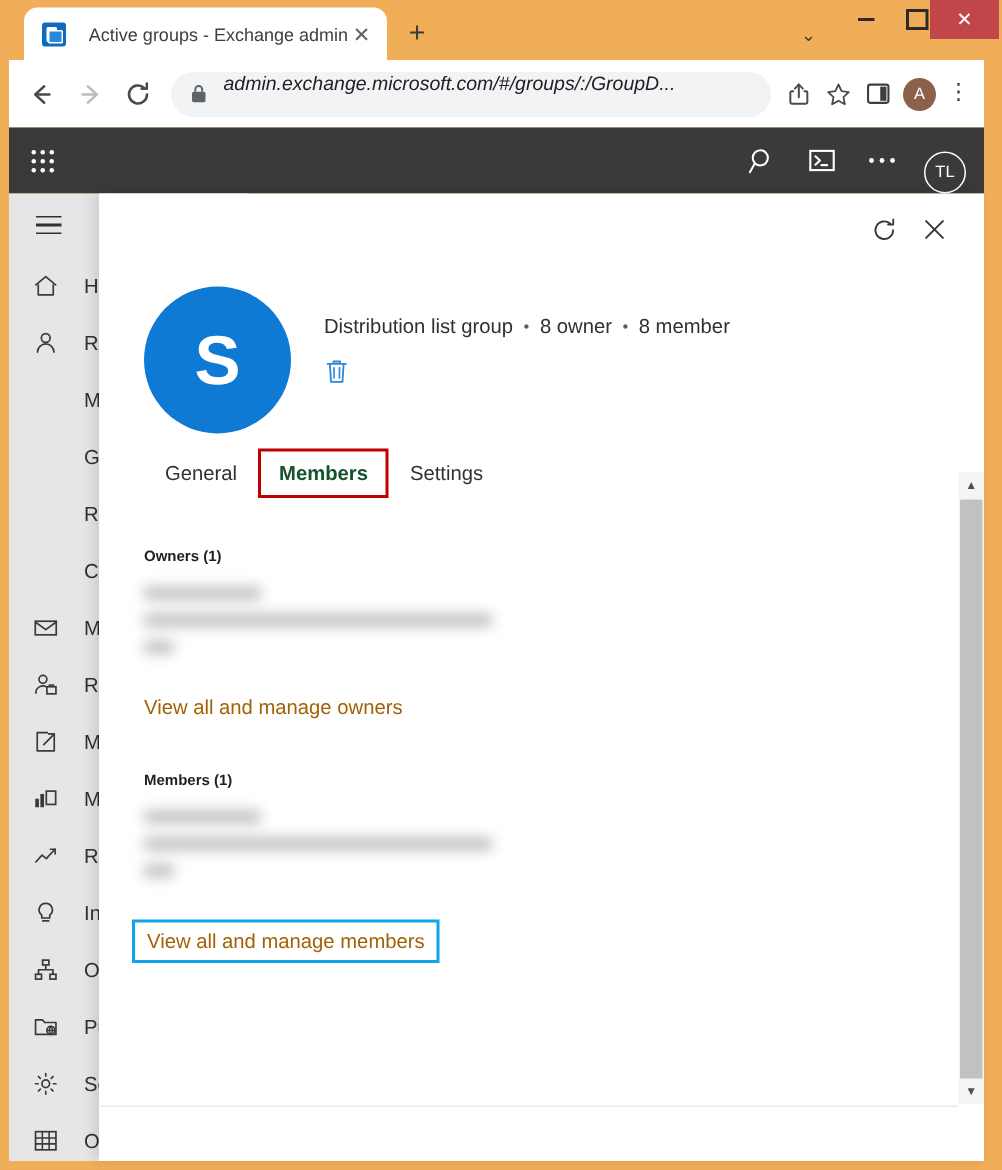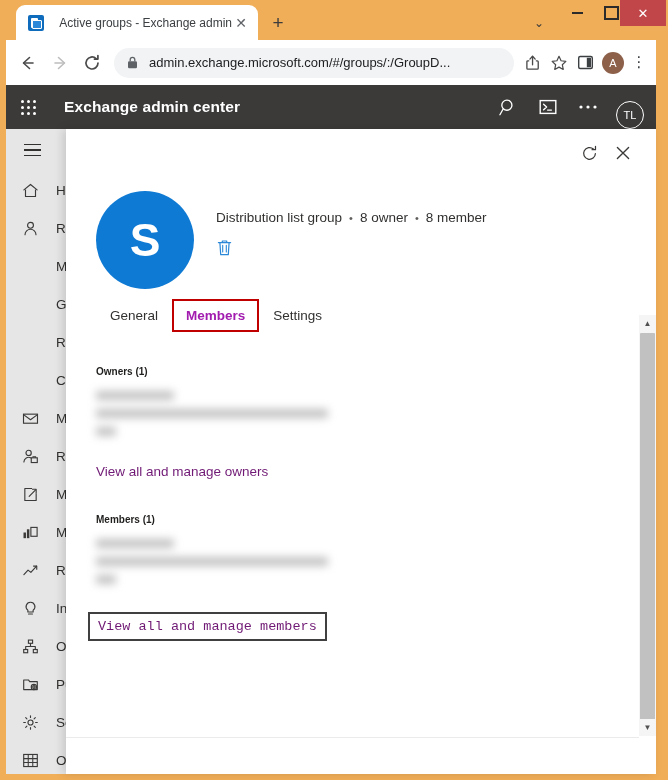--- a/index.html
+++ b/index.html
@@ -96,22 +96,23 @@
     padding: 0 6px;
   }
   .navbtn {
     width: 32px; height: 32px; flex: 0 0 32px;
     display: flex; align-items: center; justify-content: center;
     cursor: pointer;
   }
   #omnibox {
     flex: 1 1 auto; height: 30px; margin: 0 6px;
     background: #f1f3f4; border-radius: 16px;
-    display: flex; align-items: center; padding: 0 10px;
+    display: flex; padding: 0 10px;
     cursor: text;
+    font-style: italic;
   }
   #lock-icon { flex: 0 0 16px; display:flex; align-items:center; justify-content:center; }
   #url-text {
     margin-left: 9px; font-size: 13px; color: #202124;
     white-space: nowrap; overflow: hidden;
   }
   #share-icon, #star-icon, #sidepanel-icon { flex: 0 0 26px; }
   #profile-avatar {
     width: 22px; height: 22px; flex: 0 0 22px; border-radius: 50%;
     background: #8d6049; color: #fff; font-size: 11px;
@@ -225,41 +226,41 @@
   
   #panel-tabs {
     display: flex; align-items: center; padding-left: 30px;
     margin-top: 10px; gap: 0;
   }
   .ptab {
     font-size: 13.5px; color: #323130; padding: 9px 14px; cursor: pointer;
     white-space: nowrap;
   }
   .ptab.highlight {
-    border: 2px solid #c00000; font-weight: 600; color: #a21caf;
+    border: 2px solid #c00000; font-weight: 600; color: #14532d;
     padding: 7px 12px;
   }
 
   
   #panel-body { padding: 0 30px; }
   .section-title {
     font-size: 10px; font-weight: 600; color: #201f1e;
     margin-top: 34px;
   }
   .blurred-block { margin-top: 14px; filter: blur(4.2px); user-select: none; }
   .blur-line { background: #6b6b6b; opacity: .42; border-radius: 2px; }
   .bl-1 { width: 78px; height: 9px; }
   .bl-2 { width: 232px; height: 9px; margin-top: 9px; }
   .bl-3 { width: 20px; height: 9px; margin-top: 9px; }
   .manage-link {
     display: inline-block; margin-top: 28px;
-    font-size: 13.5px; color: #701a75; cursor: pointer;
+    font-size: 13.5px; color: #a16207; cursor: pointer;
   }
   .manage-link.highlight {
-    border: 2px solid #404040; padding: 5px 8px; margin-left: -8px; font-family: Liberation Mono, monospace;
+    border: 2px solid #0ea5e9; padding: 5px 8px; margin-left: -8px;
   }
   #panel-footer-rule {
     position: absolute; left: 0; bottom: 36px; width: 100%;
     border-top: 1px solid #edebe9;
   }
 
   
   #panel-scroll {
     position: absolute; right: 0; top: 186px; width: 17px; bottom: 0;
     background: #ffffff;
@@ -360,21 +361,20 @@
           <i></i>
           <i></i>
           <i></i>
           <i></i>
           <i></i>
           <i></i>
           <i></i>
           <i></i>
       </span>
     </div>
-    <div id="app-title">Exchange admin center</div>
 
     <div id="header-actions">
       <div class="hdr-icon">
         <svg width="21" height="21" viewBox="0 0 22 22" aria-hidden="true">
           <circle cx="9.3" cy="8.6" r="5.3" fill="none" stroke="#ffffff" stroke-width="1.4"></circle>
           <path d="M5.4 12.6 L2 18.6" fill="none" stroke="#ffffff" stroke-width="1.4" stroke-linecap="round"></path>
         </svg>
       </div>
       <div class="hdr-icon">
         <svg width="20" height="20" viewBox="0 0 20 20" aria-hidden="true">

